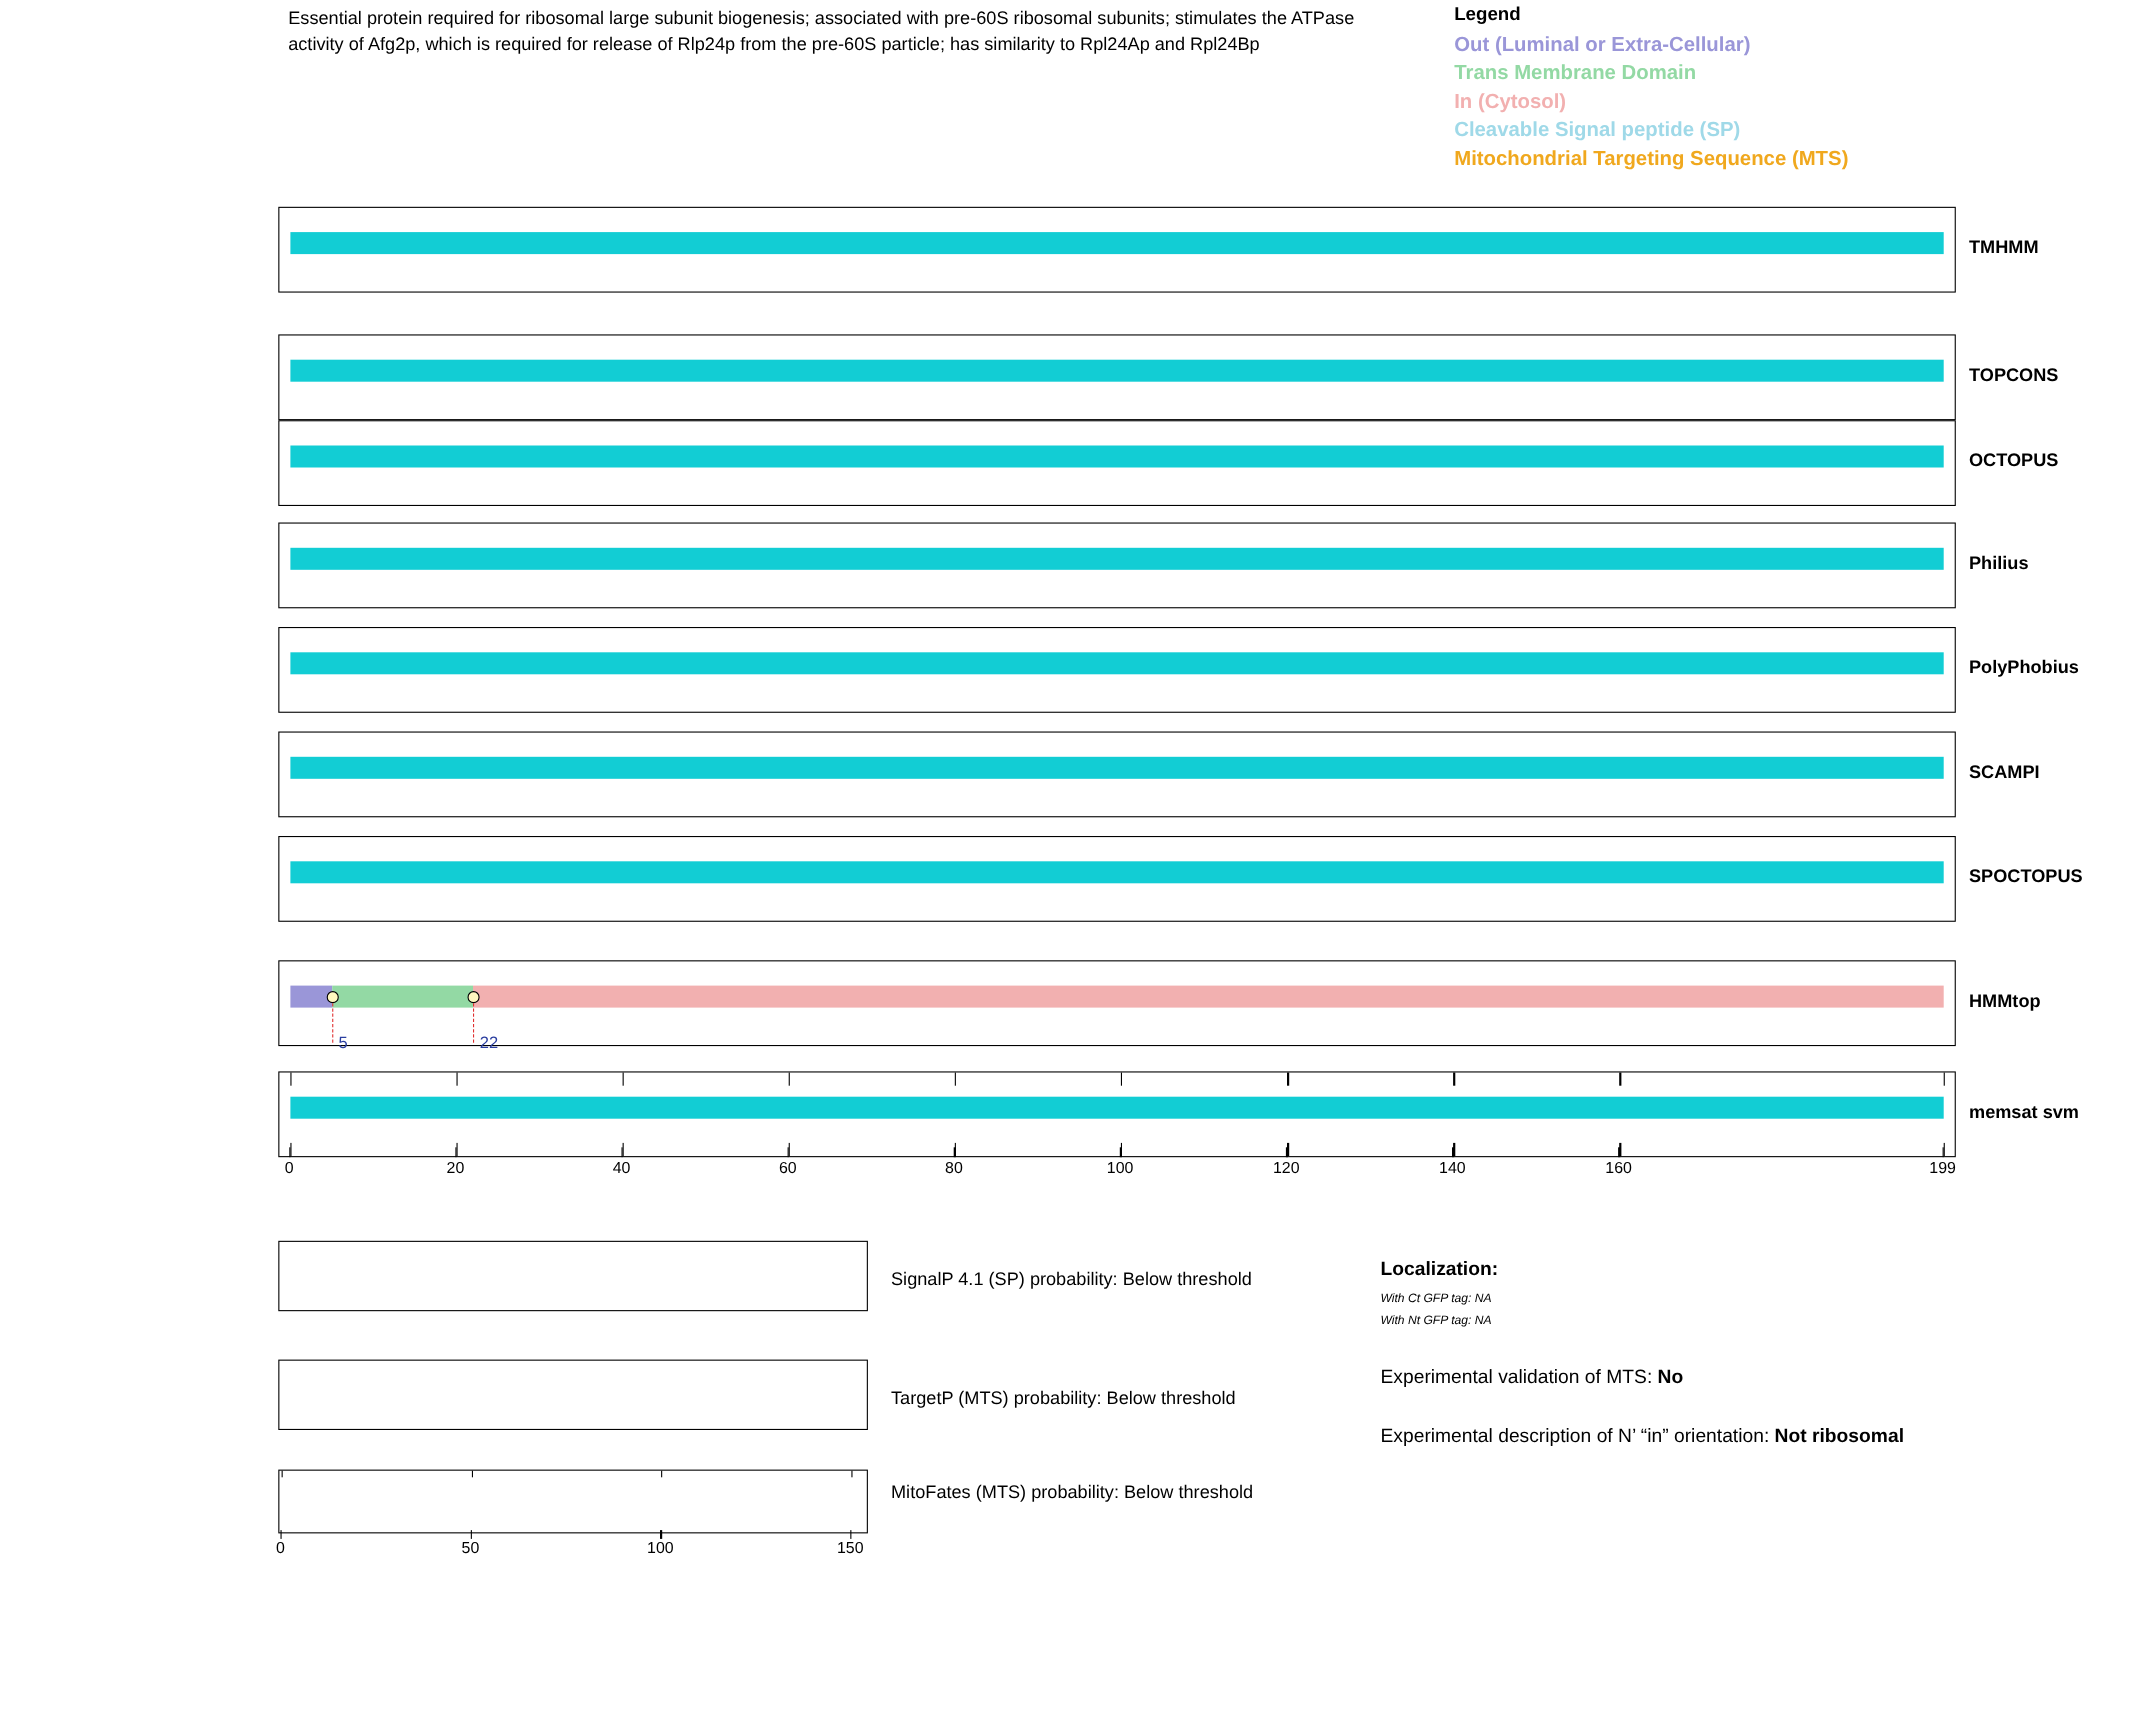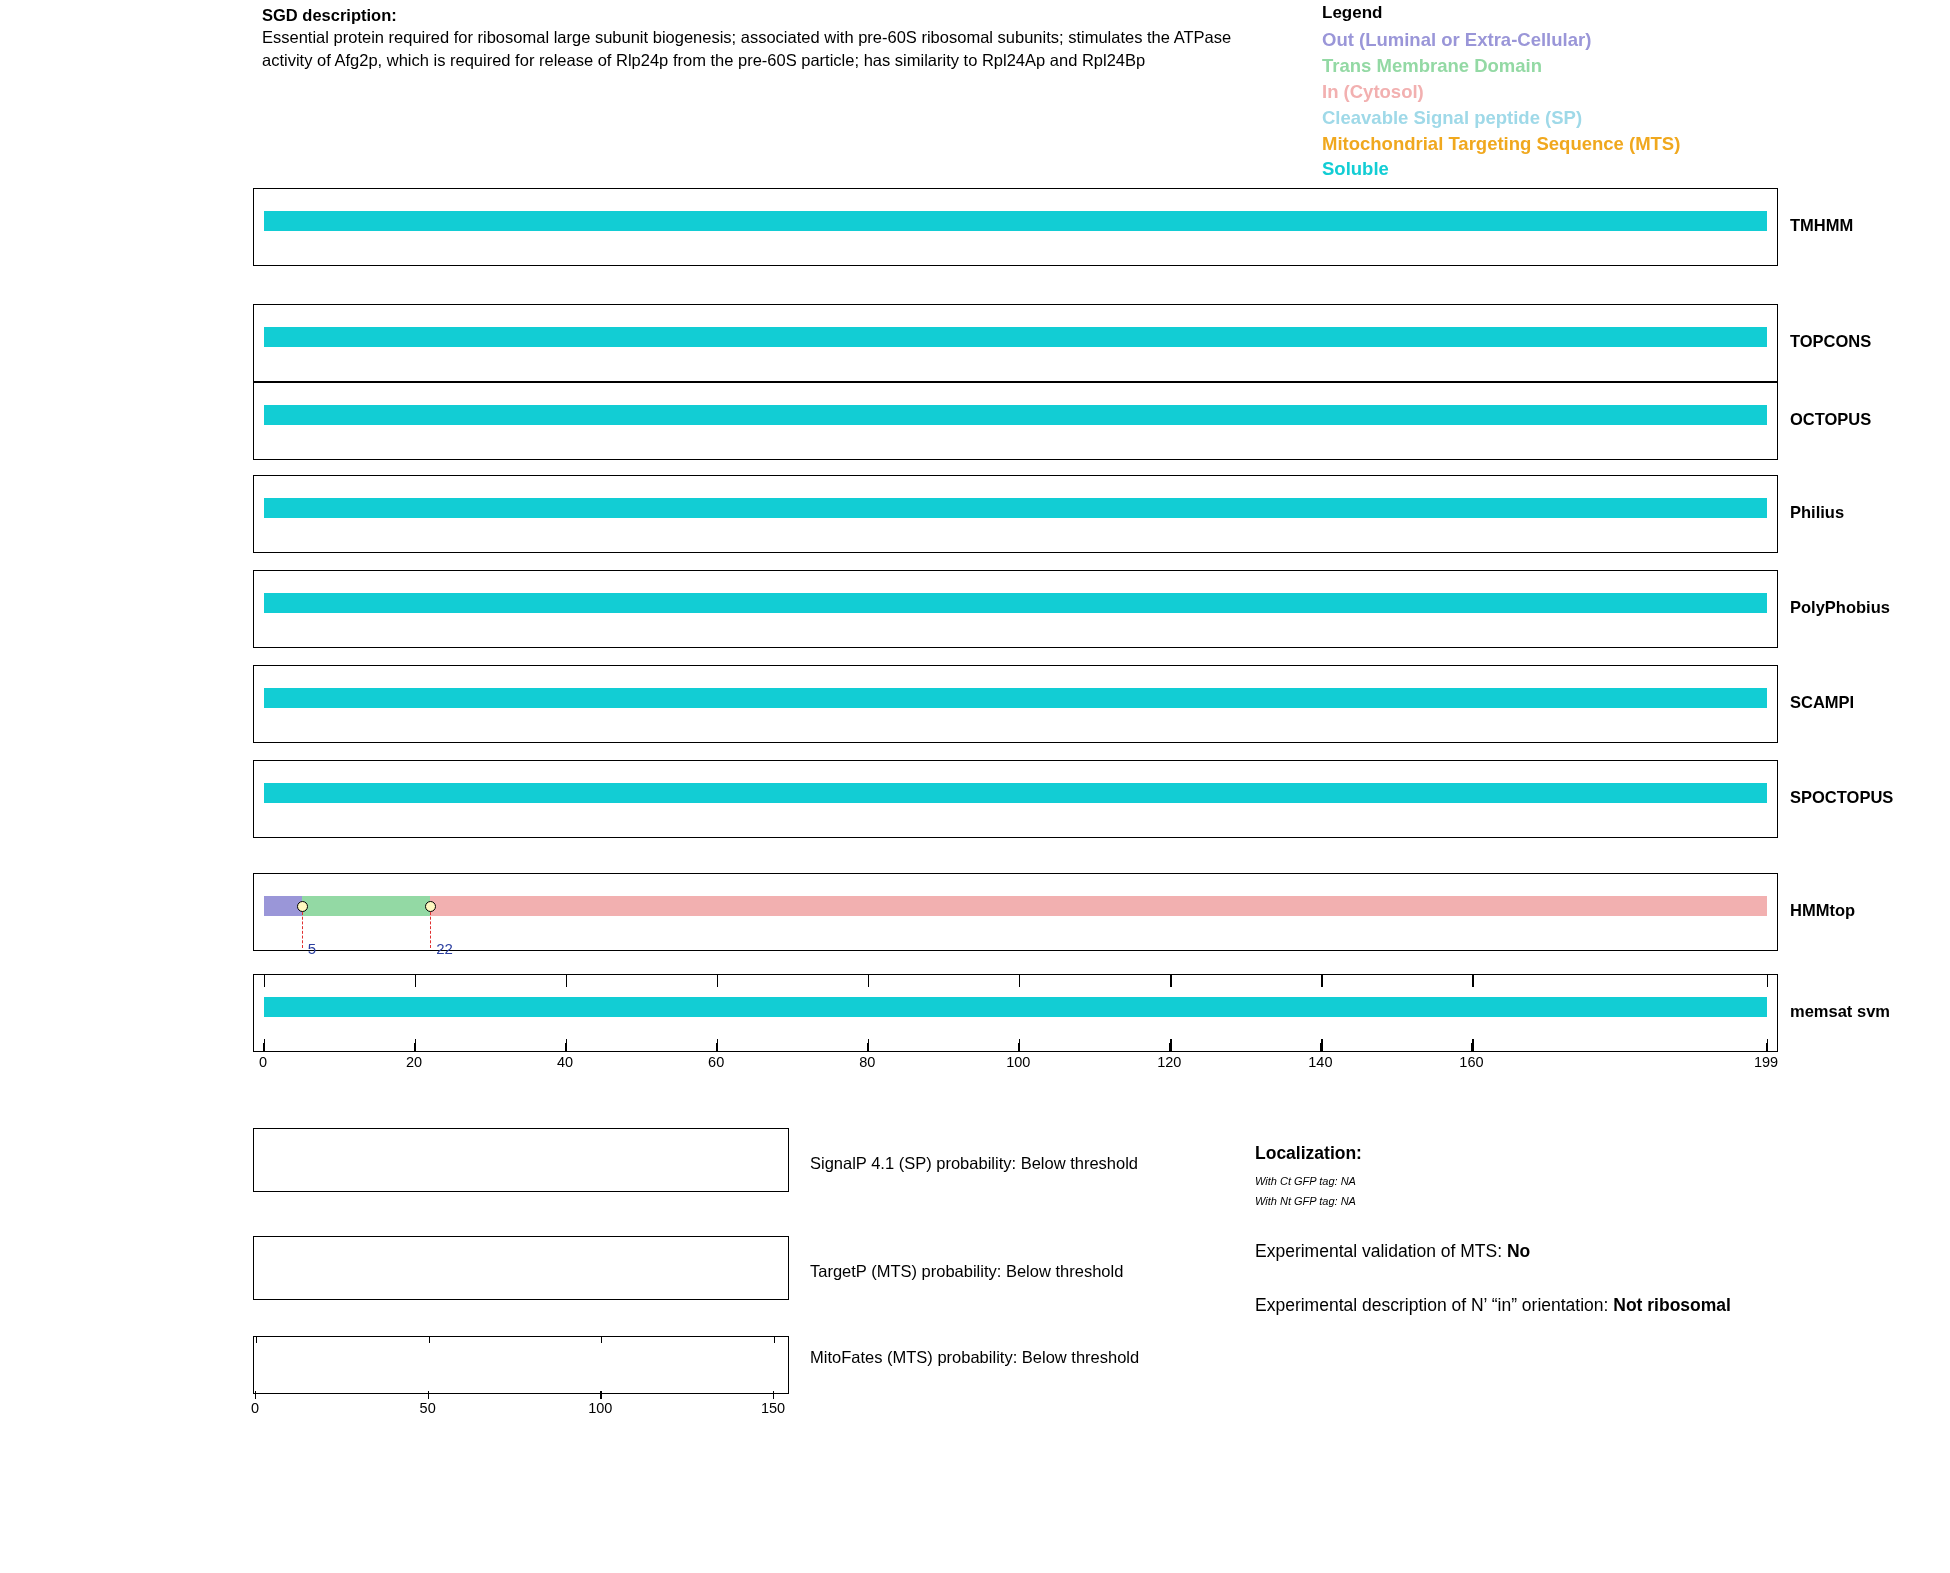--- a/index.html
+++ b/index.html
@@ -219,32 +219,30 @@
     line-height: 1.5;
     margin-top: 28px;
     width: 600px;
   }
   #info b { font-weight: bold; }
 </style>
 </head>
 <body>
 
 <div id="header">
-  <div id="sgd-label">SGD description:</div>
   <div id="sgd-text">Essential protein required for ribosomal large subunit biogenesis; associated with pre-60S ribosomal subunits; stimulates the ATPase activity of Afg2p, which is required for release of Rlp24p from the pre-60S particle; has similarity to Rpl24Ap and Rpl24Bp</div>
 </div>
 
 <div id="legend">
   <div id="legend-title">Legend</div>
   <div class="legend-row" style="color:#9a96d8">Out (Luminal or Extra-Cellular)</div>
   <div class="legend-row" style="color:#93d9a4">Trans Membrane Domain</div>
   <div class="legend-row" style="color:#f2b0b0">In (Cytosol)</div>
   <div class="legend-row" style="color:#9fd9e8">Cleavable Signal peptide (SP)</div>
   <div class="legend-row" style="color:#f0a81e">Mitochondrial Targeting Sequence (MTS)</div>
-  <div class="legend-row" style="color:#12cdd4">Soluble</div>
 </div>
 
 <div id="tracks">
     <div class="track-row" style="top: 188px;">
       <div class="track-box">
         <div class="bar-wrap">
           <div class="seg" style="left: 0px; width: 1503px; background: rgb(18, 205, 212);"></div>
         </div>
       </div>
       <div class="track-label">TMHMM</div>

